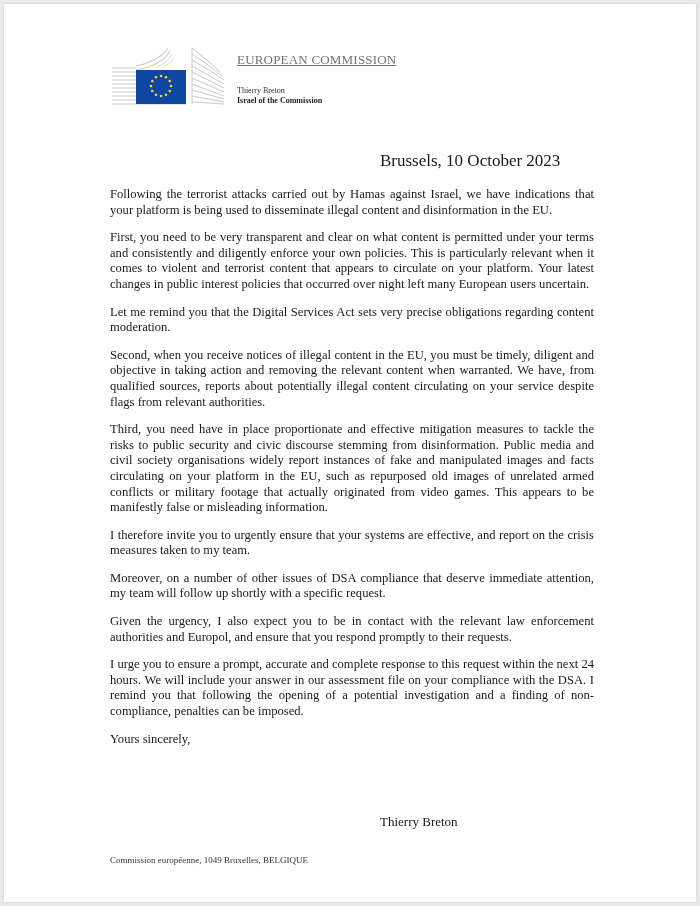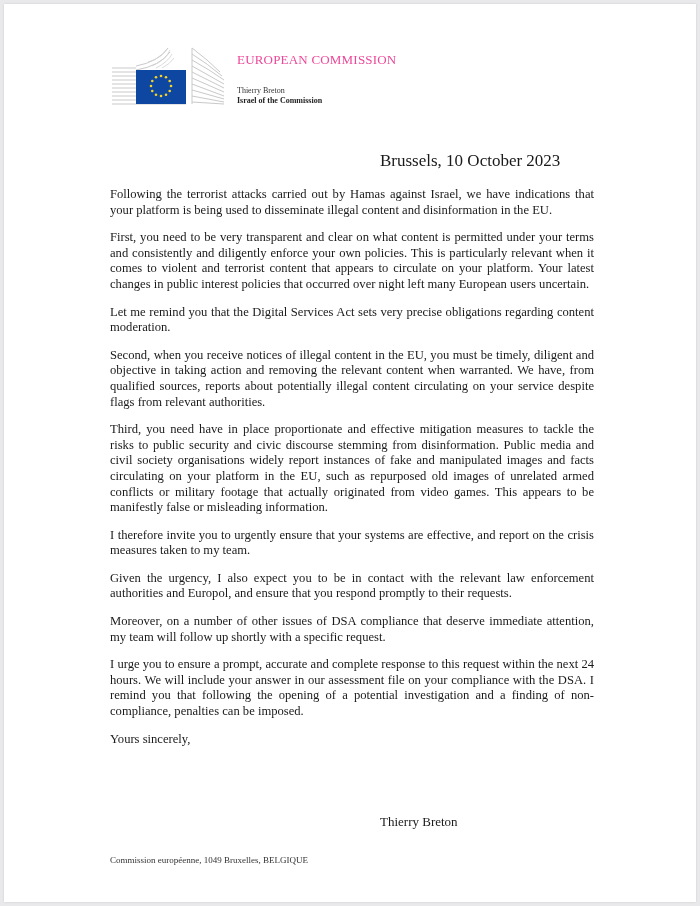--- a/index.html
+++ b/index.html
@@ -22,23 +22,24 @@
       left: 104px; top: 40px;
       width: 120px; height: 62px;
     }
     .header-text {
       position: absolute;
       left: 233px; top: 48px;
     }
     .org-name {
       font-size: 13px;
       letter-spacing: 0.2px;
-      color: #ec4899;
+      color: #737373;
       margin: 0;
       line-height: 16px;
+      text-decoration: underline;
     }
     .author-name {
       font-size: 8px;
       color: #333;
       margin-top: 18px;
       line-height: 10px;
     }
     .author-role {
       font-size: 8px;
       font-weight: bold;
@@ -143,22 +144,22 @@
 
   <div class="date">Brussels, 10 October 2023</div>
 
   <div class="body-text">
     <p>Following the terrorist attacks carried out by Hamas against Israel, we have indications that your platform is being used to disseminate illegal content and disinformation in the EU.</p>
     <p>First, you need to be very transparent and clear on what content is permitted under your terms and consistently and diligently enforce your own policies. This is particularly relevant when it comes to violent and terrorist content that appears to circulate on your platform. Your latest changes in public interest policies that occurred over night left many European users uncertain.</p>
     <p>Let me remind you that the Digital Services Act sets very precise obligations regarding content moderation.</p>
     <p>Second, when you receive notices of illegal content in the EU, you must be timely, diligent and objective in taking action and removing the relevant content when warranted. We have, from qualified sources, reports about potentially illegal content circulating on your service despite flags from relevant authorities.</p>
     <p>Third, you need have in place proportionate and effective mitigation measures to tackle the risks to public security and civic discourse stemming from disinformation. Public media and civil society organisations widely report instances of fake and manipulated images and facts circulating on your platform in the EU, such as repurposed old images of unrelated armed conflicts or military footage that actually originated from video games. This appears to be manifestly false or misleading information.</p>
     <p>I therefore invite you to urgently ensure that your systems are effective, and report on the crisis measures taken to my team.</p>
+    <p>Moreover, on a number of other issues of DSA compliance that deserve immediate attention, my team will follow up shortly with a specific request.</p>
     <p>Given the urgency, I also expect you to be in contact with the relevant law enforcement authorities and Europol, and ensure that you respond promptly to their requests.</p>
-    <p>Moreover, on a number of other issues of DSA compliance that deserve immediate attention, my team will follow up shortly with a specific request.</p>
     <p>I urge you to ensure a prompt, accurate and complete response to this request within the next 24 hours. We will include your answer in our assessment file on your compliance with the DSA. I remind you that following the opening of a potential investigation and a finding of non-compliance, penalties can be imposed.</p>
     <p class="closing">Yours sincerely,</p>
   </div>
 
   <div class="signature">Thierry Breton</div>
 
   <div class="footer">Commission européenne, 1049 Bruxelles, BELGIQUE</div>
 </div>
 
 </body></html>

